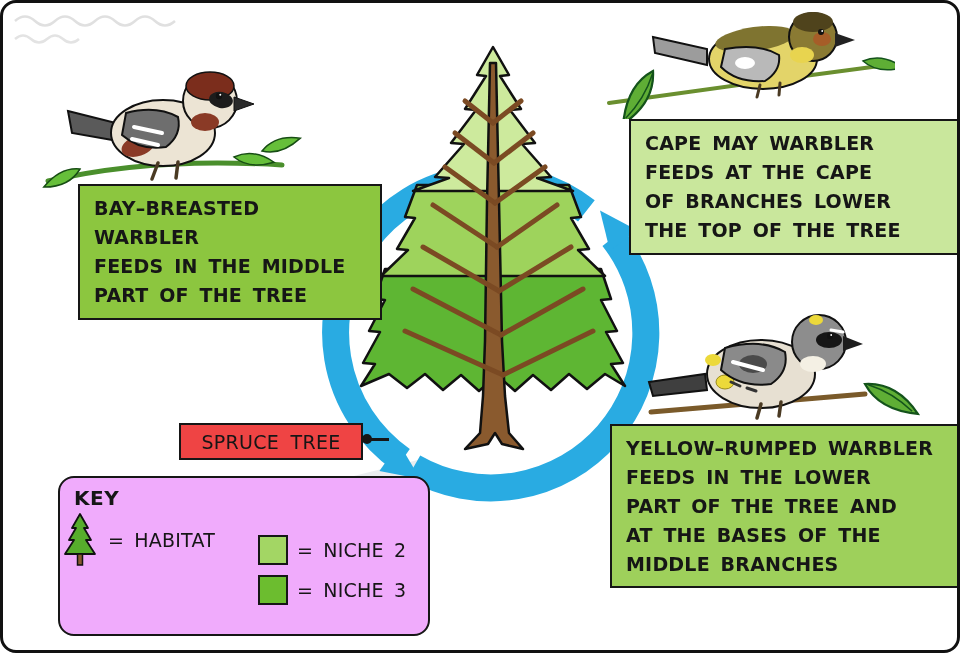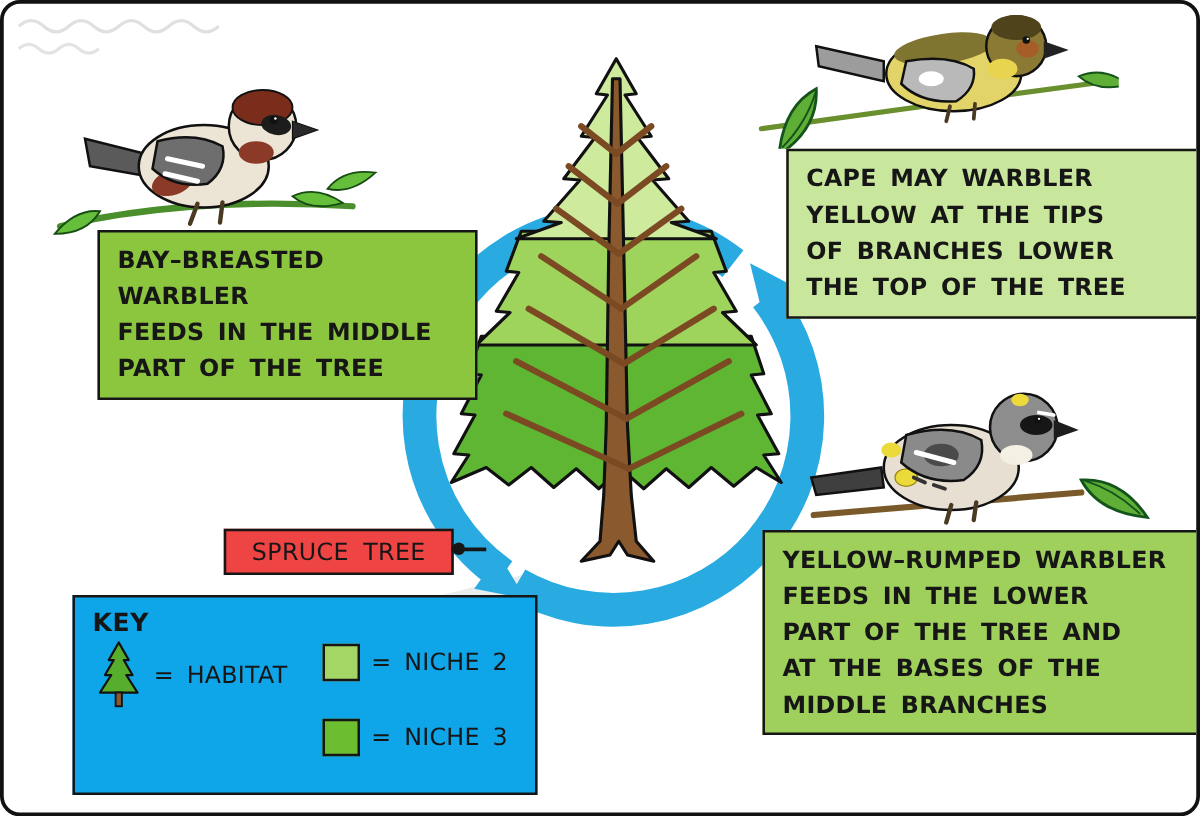--- a/index.html
+++ b/index.html
@@ -169,49 +169,49 @@
 
   <div class="label-box" id="box-bay" style="background-color: rgb(140, 198, 63);">
     <div>BAY–BREASTED</div>
     <div>WARBLER</div>
     <div>FEEDS IN THE MIDDLE</div>
     <div>PART OF THE TREE</div>
   </div>
 
   <div class="label-box" id="box-cape" style="background-color: rgb(201, 231, 156);">
     <div>CAPE MAY WARBLER</div>
-    <div>YELLOW AT THE TIPS</div>
+    <div>FEEDS AT THE CAPE</div>
     <div>OF BRANCHES LOWER</div>
     <div>THE TOP OF THE TREE</div>
   </div>
 
   <div class="label-box" id="box-yellow" style="background-color: rgb(158, 208, 91);">
     <div>YELLOW–RUMPED WARBLER</div>
     <div>FEEDS IN THE LOWER</div>
     <div>PART OF THE TREE AND</div>
     <div>AT THE BASES OF THE</div>
     <div>MIDDLE BRANCHES</div>
   </div>
 
   <div class="tree-tag">SPRUCE TREE</div>
   <div class="tag-line"></div>
   <div class="tag-dot"></div>
 
-  <div class="key" style="background-color: #0ea5e9;">
+  <div class="key" style="background-color: #f0abfc; border-radius: 16px;">
     <div class="key-title">KEY</div>
 
-    <div class="key-item" style="left:16px;top:34px;">
+    <div class="key-item" style="left:1px;top:34px;">
       <svg width="38" height="56" viewBox="0 0 38 56">
         <polygon stroke="#111" stroke-width="1.8" stroke-linejoin="round" points="19,2 27,16 23,16 30,28 25,28 34,42 4,42 13,28 8,28 15,16 11,16" style="fill: rgb(87, 173, 44);"></polygon>
         <rect x="16.5" y="42" width="5" height="11" stroke="#111" stroke-width="1.5" style="fill: rgb(138, 90, 46);"></rect>
       </svg>
       <span>= HABITAT</span>
     </div>
 
-    <div class="key-item" style="left:198px;top:37px;">
+    <div class="key-item" style="left:198px;top:57px;">
       <span class="swatch" style="background-color: rgb(163, 214, 100);"></span>
       <span>= NICHE 2</span>
     </div>
 
 
     <div class="key-item" style="left:198px;top:97px;">
       <span class="swatch" style="background-color: rgb(108, 189, 47);"></span>
       <span>= NICHE 3</span>
     </div>
   </div>

